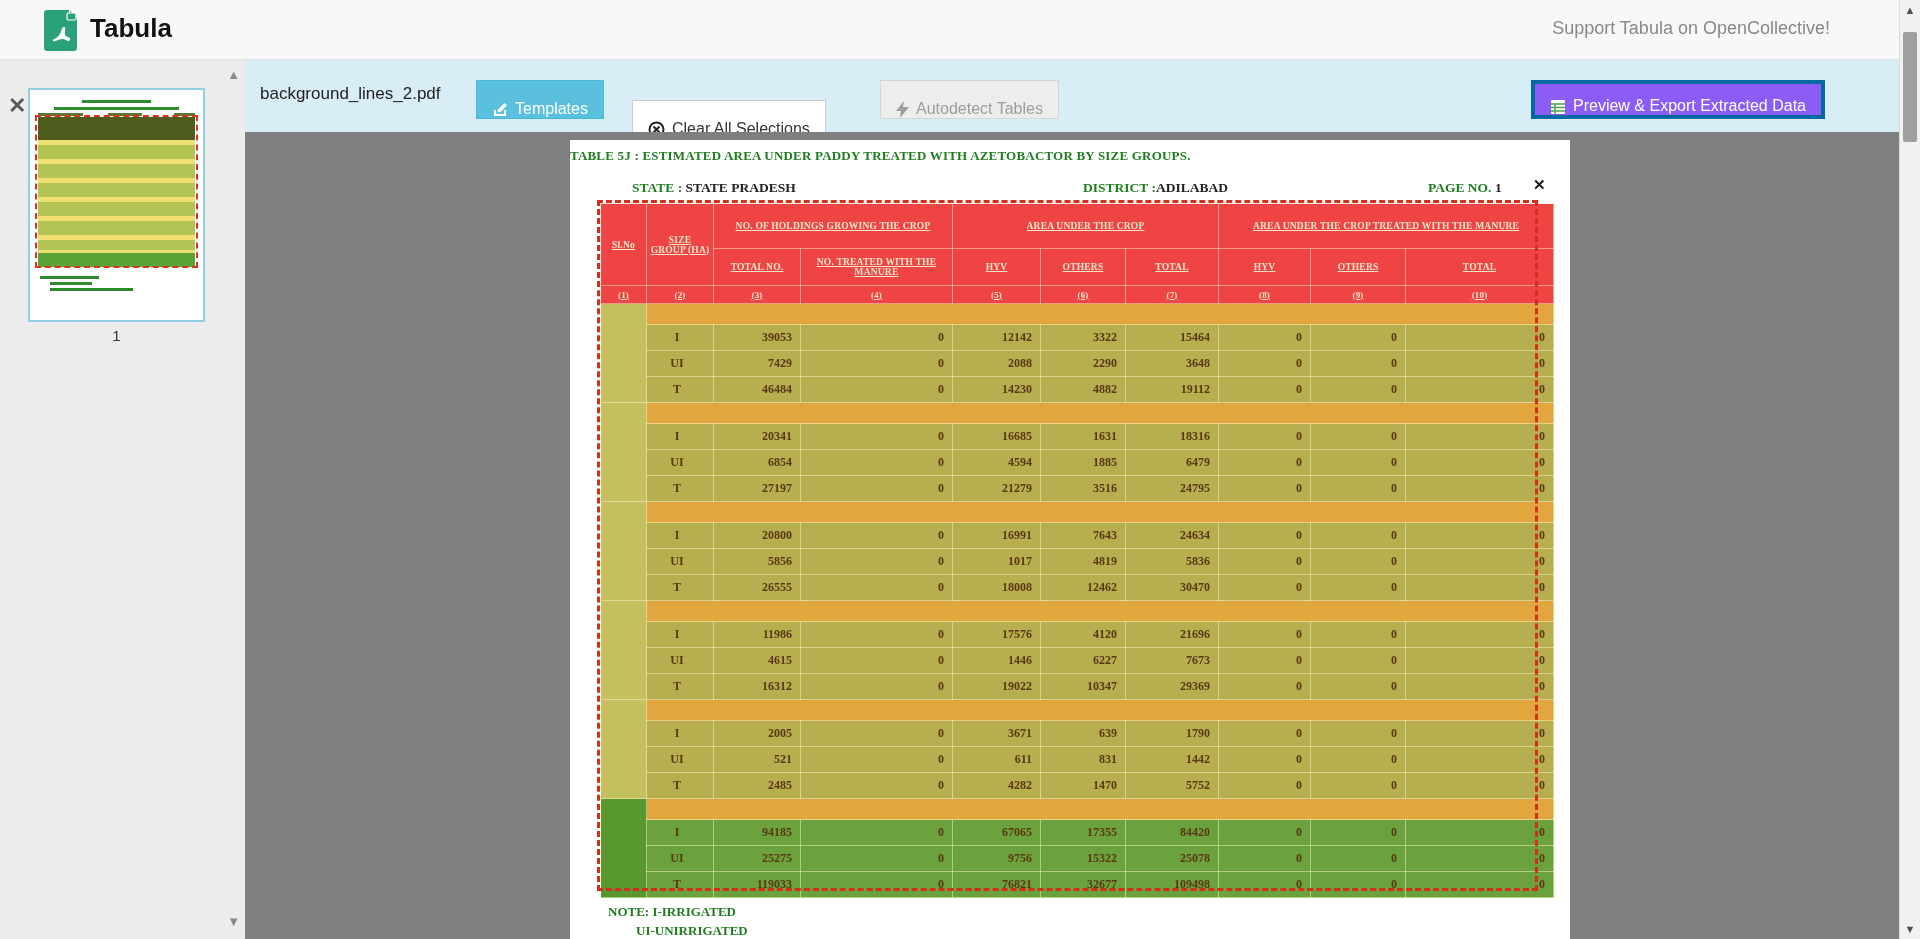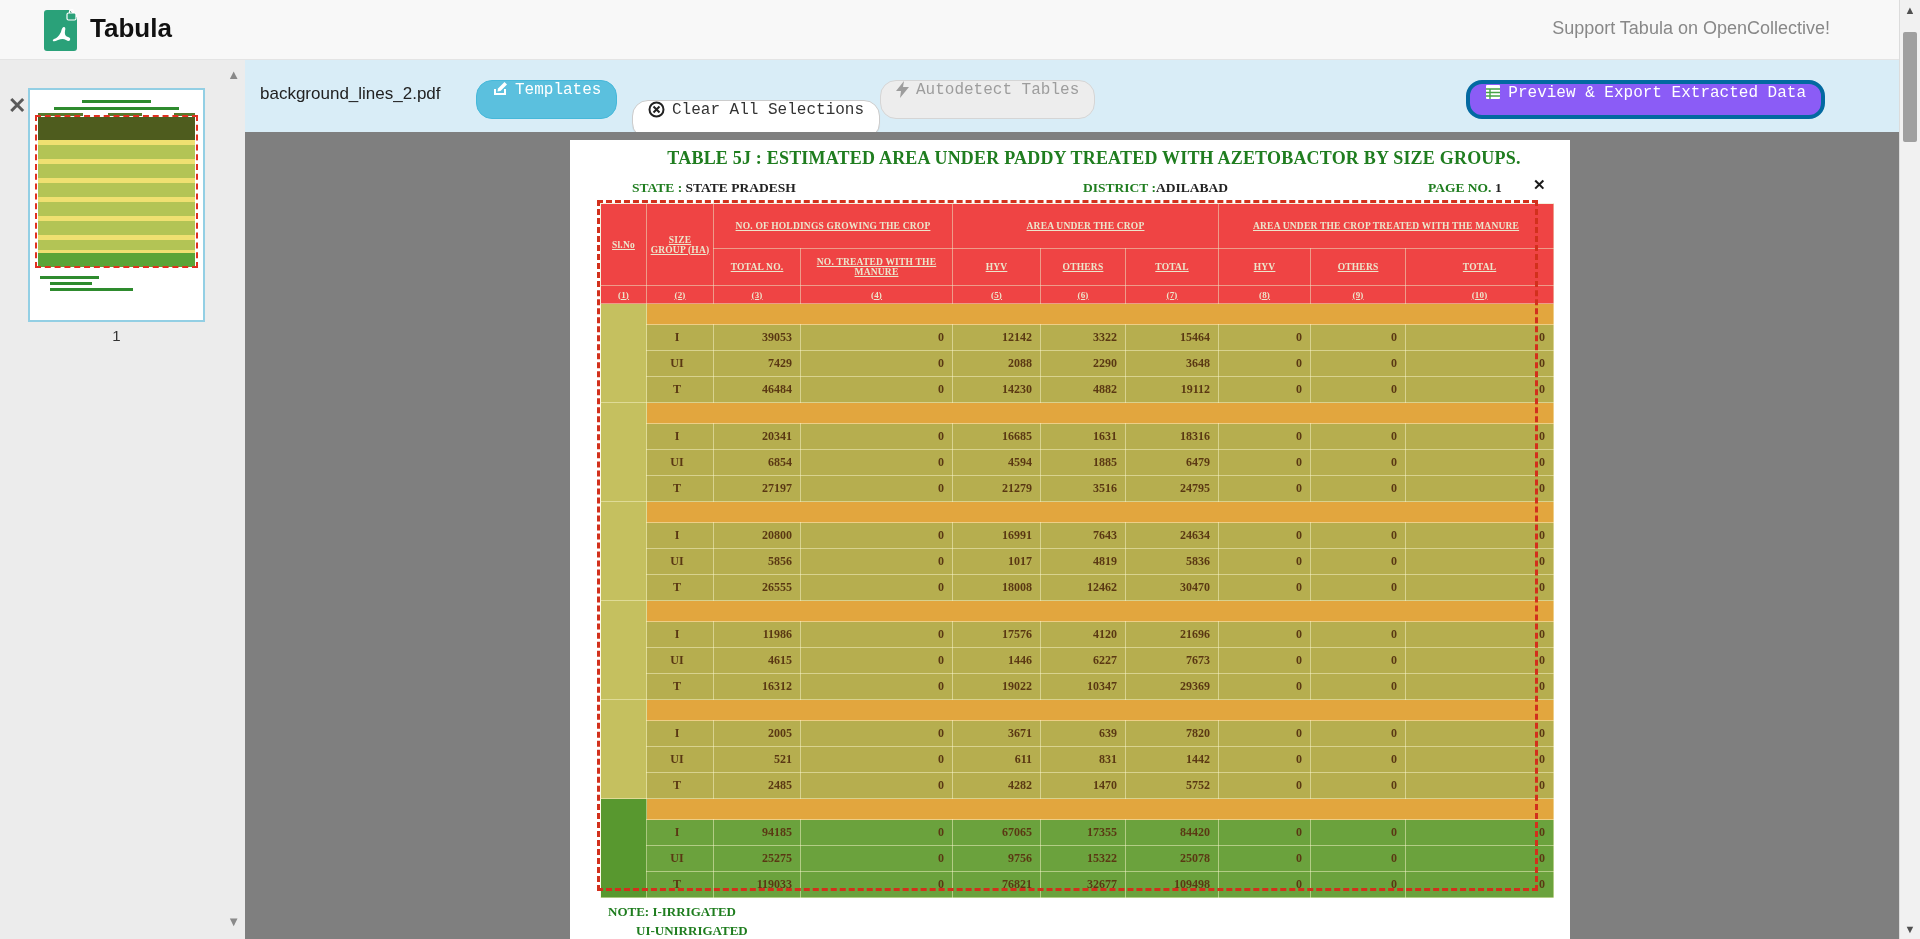--- a/index.html
+++ b/index.html
@@ -29,32 +29,32 @@
   .tp-note2 { position:absolute; left:20px; top:192px; width:24%; height:3px; background:#2e8b2e; }
   .tp-note3 { position:absolute; left:20px; top:198px; width:48%; height:3px; background:#2e8b2e; }
   .thumb-num { position:absolute; left:28px; top:268px; width:177px; text-align:center; font-size:15px; color:#333; }
   .side-scroll-up   { position:absolute; right:5px; top:8px;  font-size:13px; color:#8a8a8a; cursor:pointer; }
   .side-scroll-down { position:absolute; right:5px; bottom:10px; font-size:13px; color:#8a8a8a; cursor:pointer; }
 
   
   .main { position:absolute; left:245px; top:59px; width:1654px; height:880px; }
   .toolbar { position:absolute; left:0; top:0; width:100%; height:73px; background:#d9edf7; }
   .filename { position:absolute; left:15px; top:25px; font-size:17px; color:#222; }
-  .btn { position:absolute; top:21px; height:39px; border-radius:16px; font-size:16px; display:flex; align-items:flex-start; gap:7px; padding:0 15px; cursor:pointer; white-space:nowrap;font-family:Liberation Mono, monospace; }
+  .btn { position:absolute; top:21px; height:39px; border-radius:0; font-size:16px; display:flex; align-items:flex-end; gap:7px; padding:0 15px; cursor:pointer; white-space:nowrap; }
   .btn-templates { left:231px; background:#5bc0de; border:1px solid #46b8da; color:#fff; }
   .btn-clear { left:387px; background:#fff; border:1px solid #ccc; color:#333; box-shadow:0 1px 1px rgba(0,0,0,.06);margin-top:20px; }
   .btn-autodetect { left:635px; background:#ededed; border:1px solid #d5d5d5; color:#9d9d9d; cursor:default; }
   .btn-export { right:74px; background:#8b5cf6; border:4px solid #0369a1; color:#fff; }
   .btn svg { display:block; }
 
   
   .viewport { position:absolute; left:0; top:73px; width:100%; height:807px; background:#7f7f7f; overflow:hidden; }
   .page { position:absolute; left:325px; top:8px; width:1000px; height:799px; background:#fff; font-family:"Liberation Serif", serif; }
 
-  .doc-title { position:absolute; left:0; top:8px; width:100%; text-align:center; font-size:18px; font-weight:bold; color:#1f7d1f; letter-spacing:.2px;margin-left:24px; }
+  .doc-title { position:absolute; left:0; top:8px; width:100%; font-size:13px; font-weight:bold; color:#1f7d1f; letter-spacing:.2px; }
   .doc-meta { position:absolute; top:40px; font-size:13.5px; font-weight:bold; color:#222; white-space:nowrap; }
   .meta-state { left:62px; } .meta-district { left:513px; } .meta-pageno { left:858px; }
   .green-label { color:#1f7d1f; }
   .sel-close { position:absolute; left:963px; top:36px; font-size:15px; font-weight:bold; color:#1a1a1a; cursor:pointer; font-family:"Liberation Sans",sans-serif; }
 
   
   table.crop { position:absolute; left:30px; top:63px; width:953px; border-collapse:collapse; table-layout:fixed; }
   table.crop th { background:#ef4444; color:#ece6cc; font-size:9.5px; font-weight:bold; border:1px solid rgba(236,228,195,.55); text-align:center; vertical-align:middle; padding:0 3px; letter-spacing:.2px;text-decoration:underline; }
   table.crop td { border:1px solid rgba(250,245,205,.5); font-size:12px; font-weight:bold; color:#5a3813; padding:0 8px 0 2px; }
   tr.hrow1 { height:45px; } tr.hrow2 { height:37px; } tr.hrow3 { height:18px; }
@@ -377,21 +377,21 @@
             <tr class="g-title">
               <td class="slno" rowspan="4"></td>
               <td class="gtitle" colspan="9"></td>
             </tr>
             <tr class="g-data">
               <td class="rlabel">I</td>
               <td class="num">2005</td>
               <td class="num">0</td>
               <td class="num">3671</td>
               <td class="num">639</td>
-              <td class="num">7820</td>
+              <td class="num">1790</td>
               <td class="num">0</td>
               <td class="num">0</td>
               <td class="num">0</td>
             </tr>
             <tr class="g-data">
               <td class="rlabel">UI</td>
               <td class="num">521</td>
               <td class="num">0</td>
               <td class="num">611</td>
               <td class="num">831</td>

